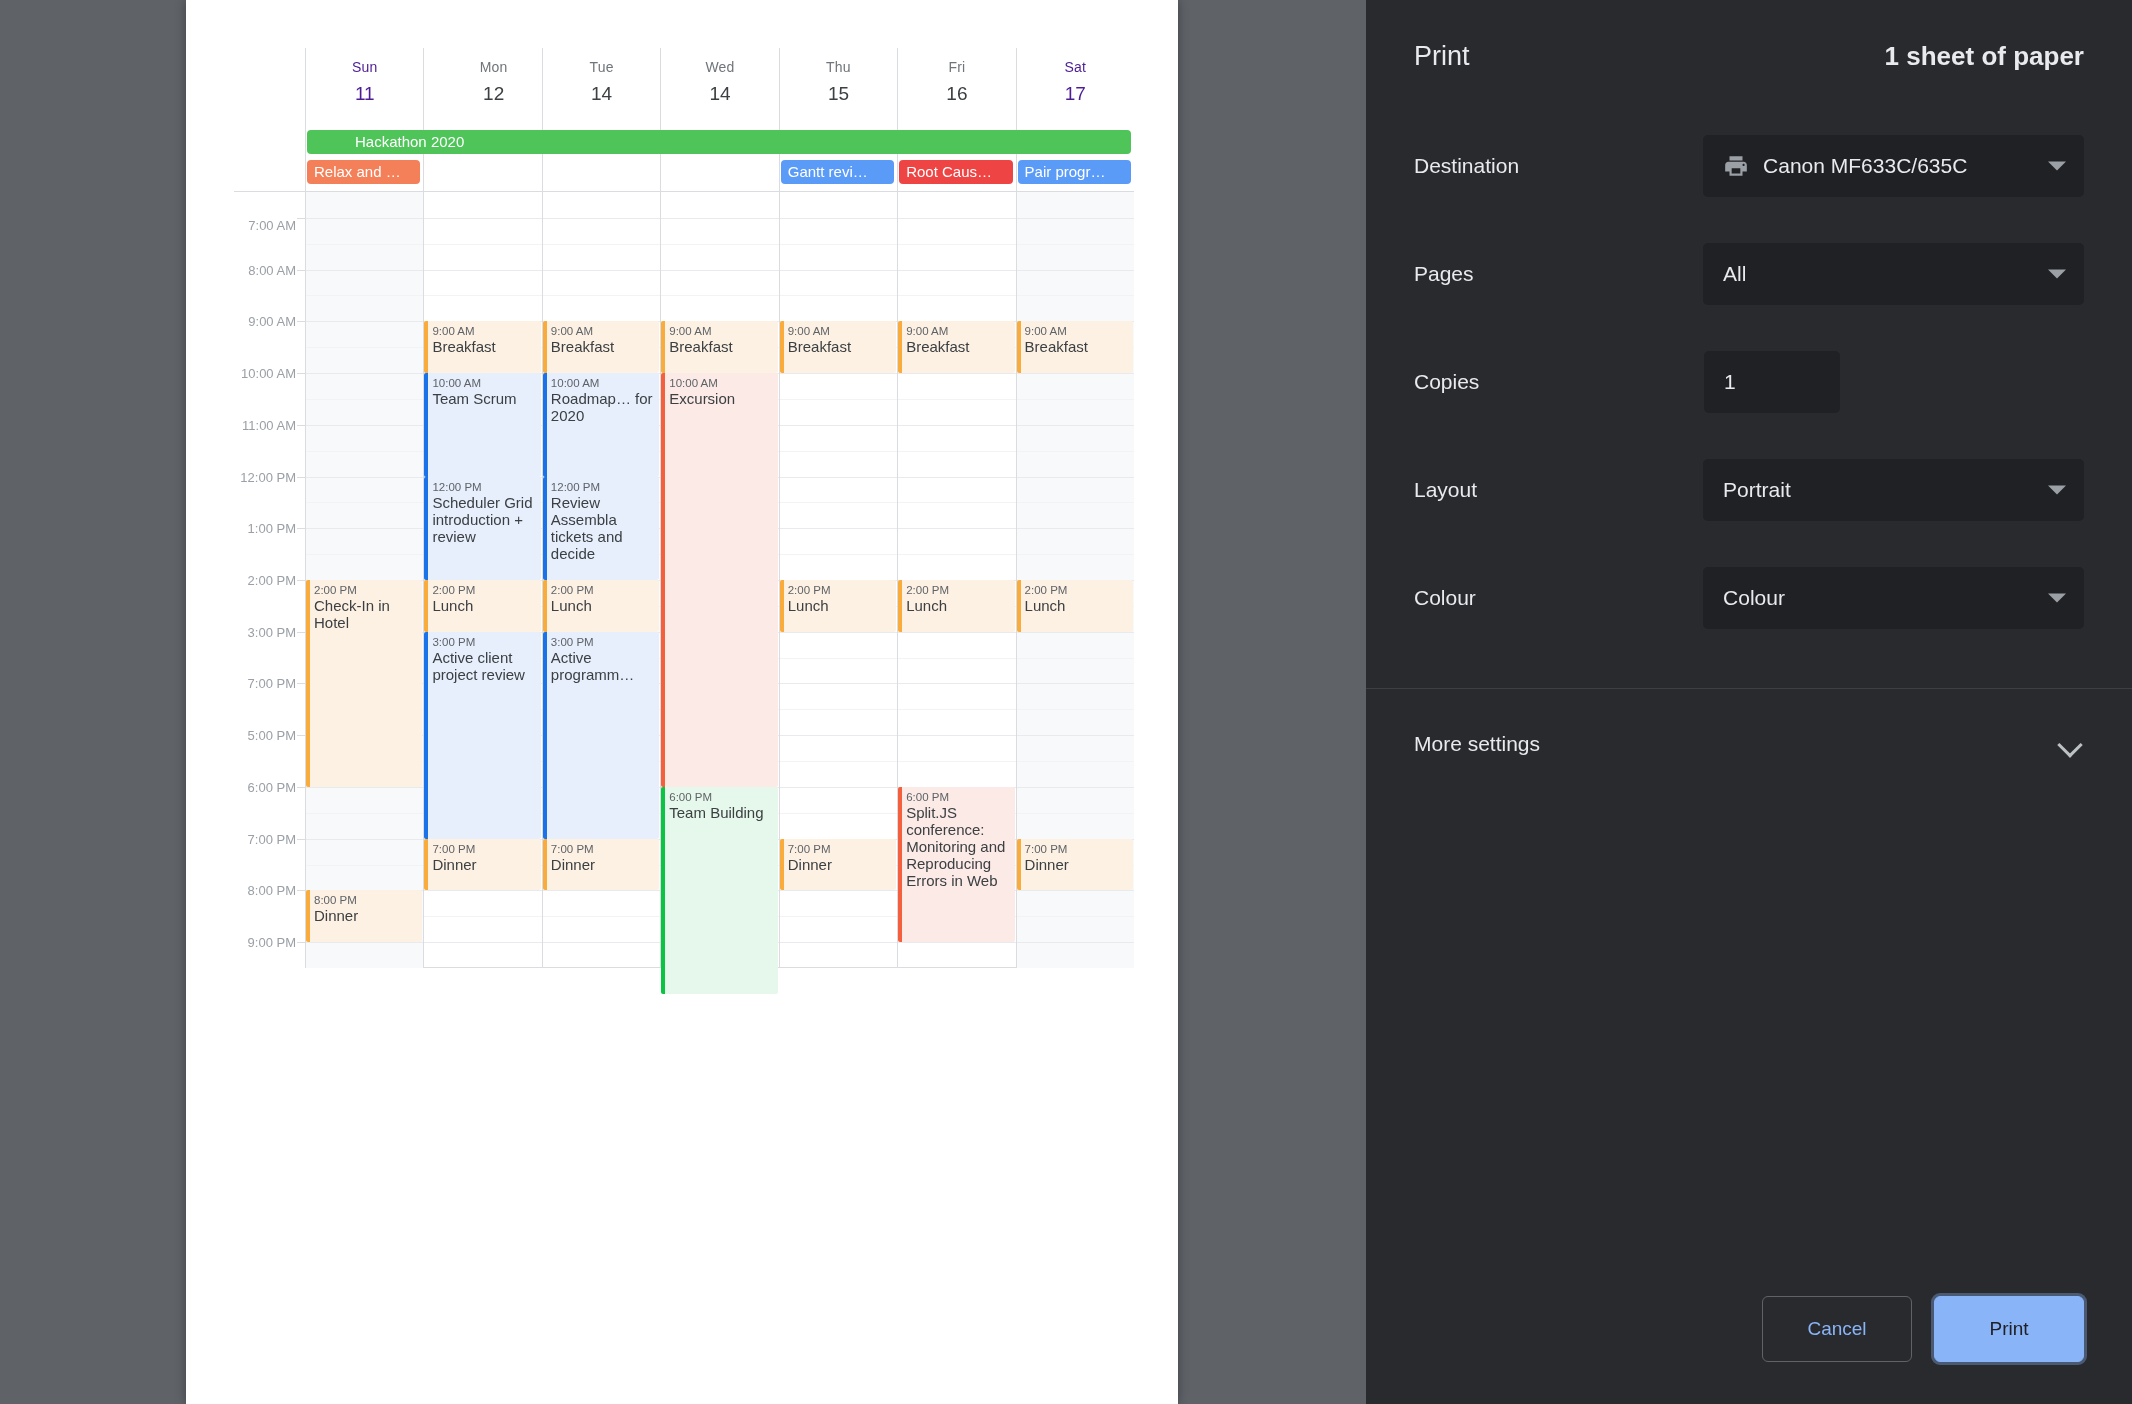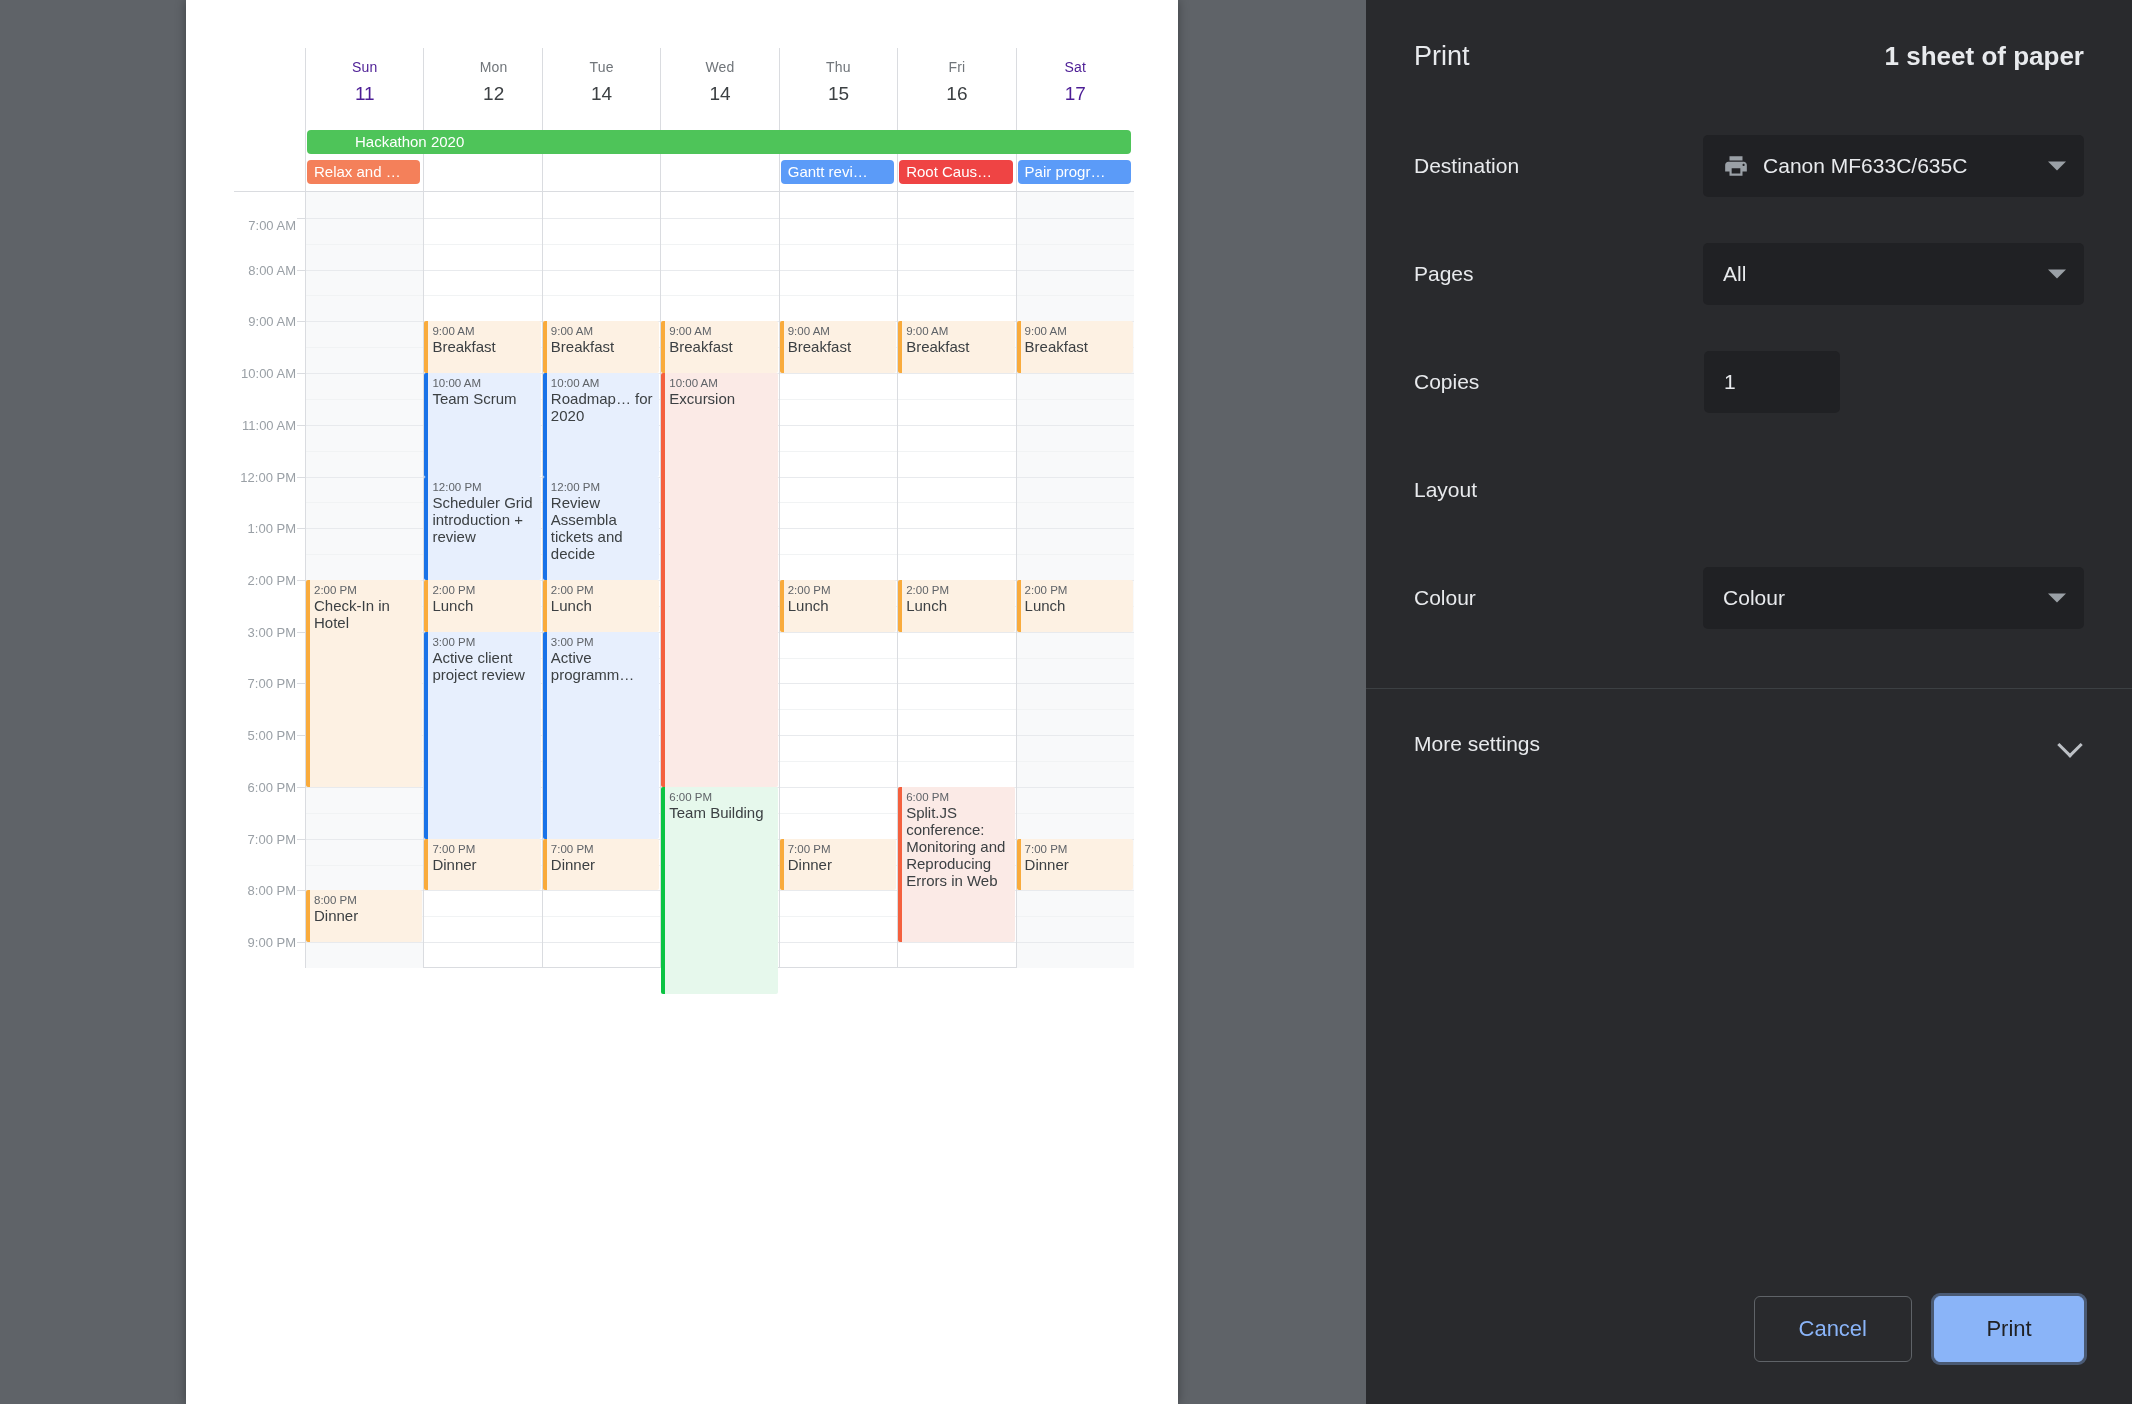--- a/index.html
+++ b/index.html
@@ -193,21 +193,21 @@
     transform: rotate(45deg);
   }
 
   #dlg-footer {
     position: absolute; left: 0; bottom: 0; width: 766px; height: 120px;
     display: flex; align-items: center; justify-content: flex-end;
     gap: 22px; padding: 0 48px 30px 0;
   }
   .btn {
     height: 66px; min-width: 150px;
-    border-radius: 6px; font-size: 22px;
+    border-radius: 6px; font-size: 19px;
     display: flex; align-items: center; justify-content: center;
     cursor: pointer; padding: 0 44px;
   }
   #cancel-btn {
     background: transparent; color: #8ab4f8;
     border: 1px solid #5f6368;
   }
   #print-btn {
     background: #8ab4f8; color: #202124;
     border: 1px solid #8ab4f8;
@@ -504,20 +504,24 @@
           </div>
         </div>
         <div class="row">
           <div class="lbl">Copies</div>
           <div class="ctrl small">
             <span>1</span>
           </div>
         </div>
         <div class="row">
           <div class="lbl">Layout</div>
+          <div class="ctrl wide">
+            <span>Portrait</span>
+            <span class="caret"></span>
+          </div>
         </div>
         <div class="row">
           <div class="lbl">Colour</div>
           <div class="ctrl wide">
             <span>Colour</span>
             <span class="caret"></span>
           </div>
         </div>
       </div>
 

